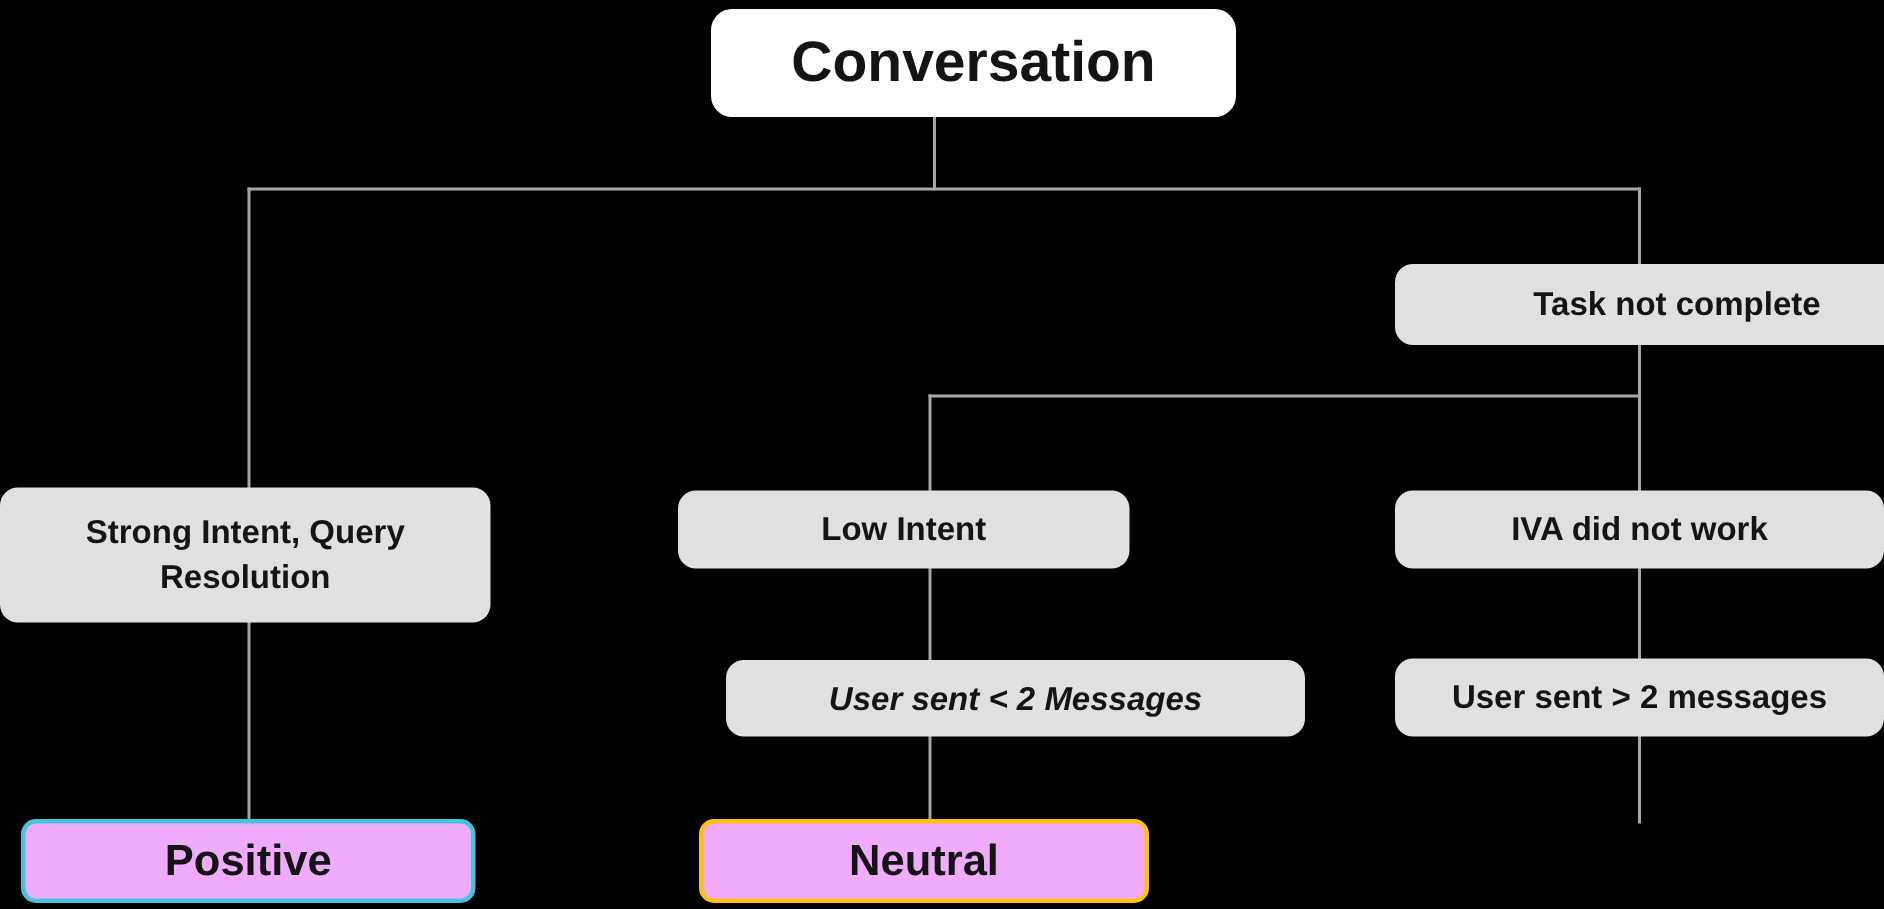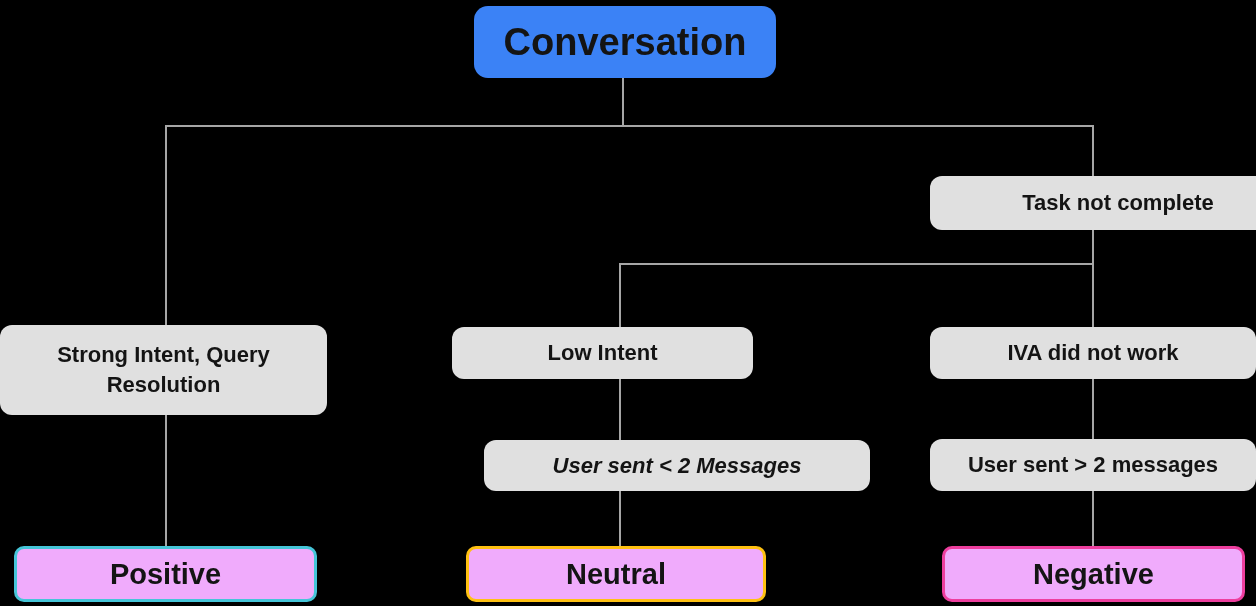--- a/index.html
+++ b/index.html
@@ -25,22 +25,22 @@
     display: flex;
     align-items: center;
     justify-content: center;
     text-align: center;
     font-weight: bold;
     color: #141414;
     z-index: 1;
     box-sizing: border-box;
   }
   .node-root {
-    left: 474px; top: 6px; width: 302px; height: 72px;
-    background: #3b82f6;
+    left: 474px; top: 6px; width: 350px; height: 72px;
+    background: #ffffff;
     border-radius: 14px;
     font-size: 38px;
   }
   .node-gray {
     background: #E0E0E0;
     border-radius: 12px;
     font-size: 22px;
   }
   .n-task-complete     { left: 2px;   top: 177px; width: 328px; height: 53px; }
   .n-task-not-complete { left: 930px; top: 176px; width: 376px; height: 54px; }
@@ -92,15 +92,14 @@
   <div class="node node-gray n-iva">IVA did not work</div>
 
   <div class="node node-gray n-user-lt">User sent &lt; 2 Messages</div>
 
   <div class="node node-gray n-user-gt">User sent &gt; 2 messages</div>
 
   <div class="node node-result n-positive" style="border-color: rgb(69, 197, 216);">Positive</div>
 
   <div class="node node-result n-neutral" style="border-color: rgb(255, 193, 18);">Neutral</div>
 
-  <div class="node node-result n-negative" style="border-color: rgb(238, 62, 158);">Negative</div>
 
 </div>
 
 </body></html>

